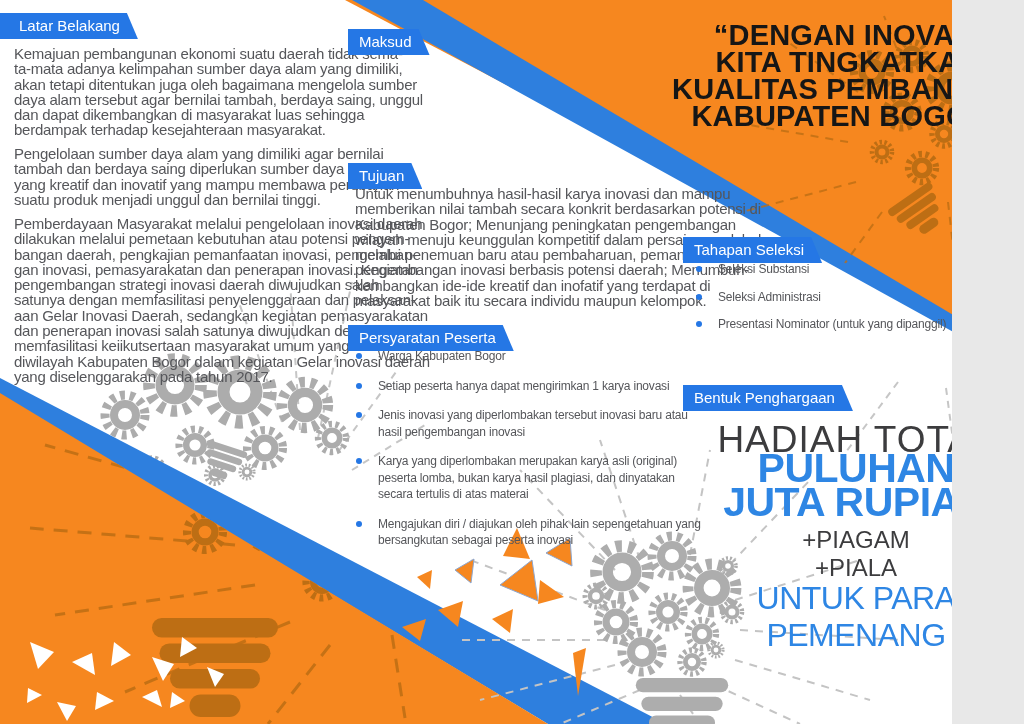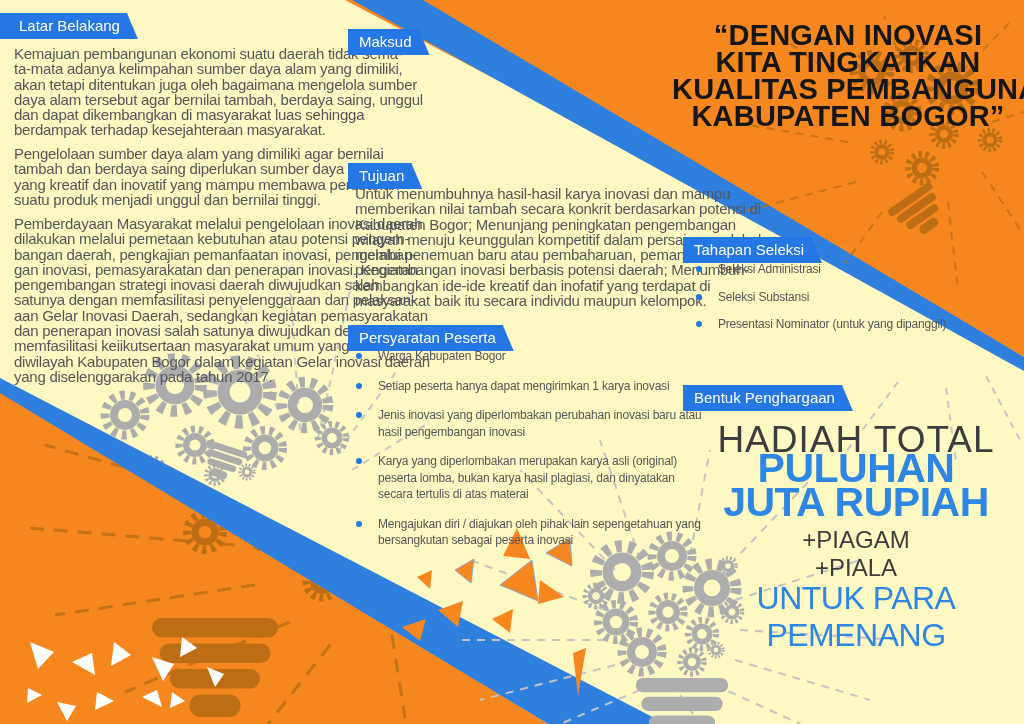--- a/index.html
+++ b/index.html
@@ -1,16 +1,16 @@
 <!DOCTYPE html>
 <html><head>
 <meta charset="utf-8">
 <style>
   html,body{margin:0;padding:0;background:#e8e8e8;}
-  .page{position:relative;width:1024px;height:724px;background:#fef9c3;overflow:hidden;
+  .page{position:relative;width:952px;height:724px;background:#ffffff;overflow:hidden;
         font-family:"Liberation Sans",sans-serif;}
   svg.decor{position:absolute;left:0;top:0;z-index:0;}
   .badge{position:absolute;z-index:3;background:#2577E5;color:#fff;font-size:15px;
          line-height:26px;height:26px;padding:0 18px 0 11px;white-space:nowrap;
          clip-path:polygon(0 0,calc(100% - 11px) 0,100% 100%,0 100%);}
   .badge.flush{padding-left:19px;}
   .body-text{position:absolute;z-index:2;color:#55565A;font-size:15px;line-height:15.3px;
          letter-spacing:-0.25px;white-space:pre;}
   ul.blist{position:absolute;z-index:2;margin:0;padding:0;list-style:none;color:#55565A;
          font-size:12px;line-height:16.5px;letter-spacing:-0.2px;}
@@ -231,34 +231,34 @@
 wilayah menuju keunggulan kompetitif dalam persaingan global
 melalui penemuan baru atau pembaharuan, pemanfaatan dan
 pengembangan inovasi berbasis potensi daerah; Menumbuh-
 kembangkan ide-ide kreatif dan inofatif yang terdapat di
 masyarakat baik itu secara individu maupun kelompok.</div>
 
   <div class="badge" style="left:348px;top:325px;">Persyaratan Peserta</div>
   <ul class="blist" style="left:352px;top:348px;">
     <li>Warga Kabupaten Bogor</li>
     <li>Setiap peserta hanya dapat mengirimkan 1 karya inovasi</li>
-    <li>Jenis inovasi yang diperlombakan perubahan inovasi baru atau hasil pengembangan inovasi</li>
+    <li>Jenis inovasi yang diperlombakan tersebut inovasi baru atau hasil pengembangan inovasi</li>
     <li>Karya yang diperlombakan merupakan karya asli (original) peserta lomba, bukan karya hasil plagiasi, dan dinyatakan secara tertulis di atas materai</li>
     <li>Mengajukan diri / diajukan oleh pihak lain sepengetahuan yang bersangkutan sebagai peserta inovasi</li>
   </ul>
 
   <div class="quote">“DENGAN INOVASI
 KITA TINGKATKAN
 KUALITAS PEMBANGUNAN DAERAH
 KABUPATEN BOGOR”</div>
 
   <div class="badge" style="left:683px;top:237px;">Tahapan Seleksi</div>
   <ul class="blist tight" style="left:692px;top:261px;">
+    <li>Seleksi Substansi</li>
     <li>Seleksi Administrasi</li>
-    <li>Seleksi Substansi</li>
     <li>Presentasi Nominator (untuk yang dipanggil)</li>
   </ul>
 
   <div class="badge" style="left:683px;top:385px;">Bentuk Penghargaan</div>
 
   <div class="center-col" id="hadiah">HADIAH TOTAL</div>
   <div class="center-col" id="amount">PULUHAN
 JUTA RUPIAH</div>
   <div class="center-col" id="extras">+PIAGAM
 +PIALA</div>

